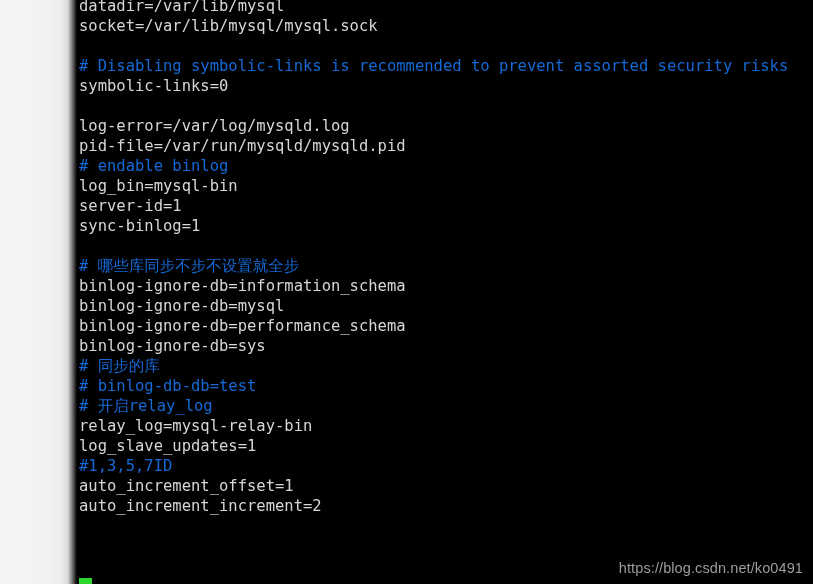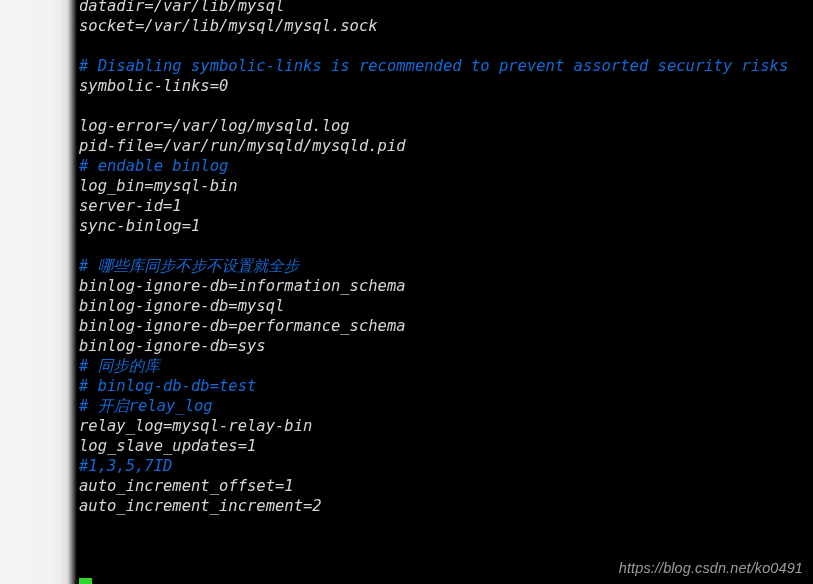--- a/index.html
+++ b/index.html
@@ -14,21 +14,20 @@
     overflow: hidden;
     font-family: "DejaVu Sans Mono", "Liberation Mono", monospace;
   }
 
   #screen {
     position: relative;
     width: 813px;
     height: 584px;
     overflow: hidden;
     background: #000000;
-    font-style: italic;
   }
 
   
   #left-panel {
     position: absolute;
     left: 0;
     top: 0;
     width: 69px;
     height: 584px;
     background: #f4f4f4;

